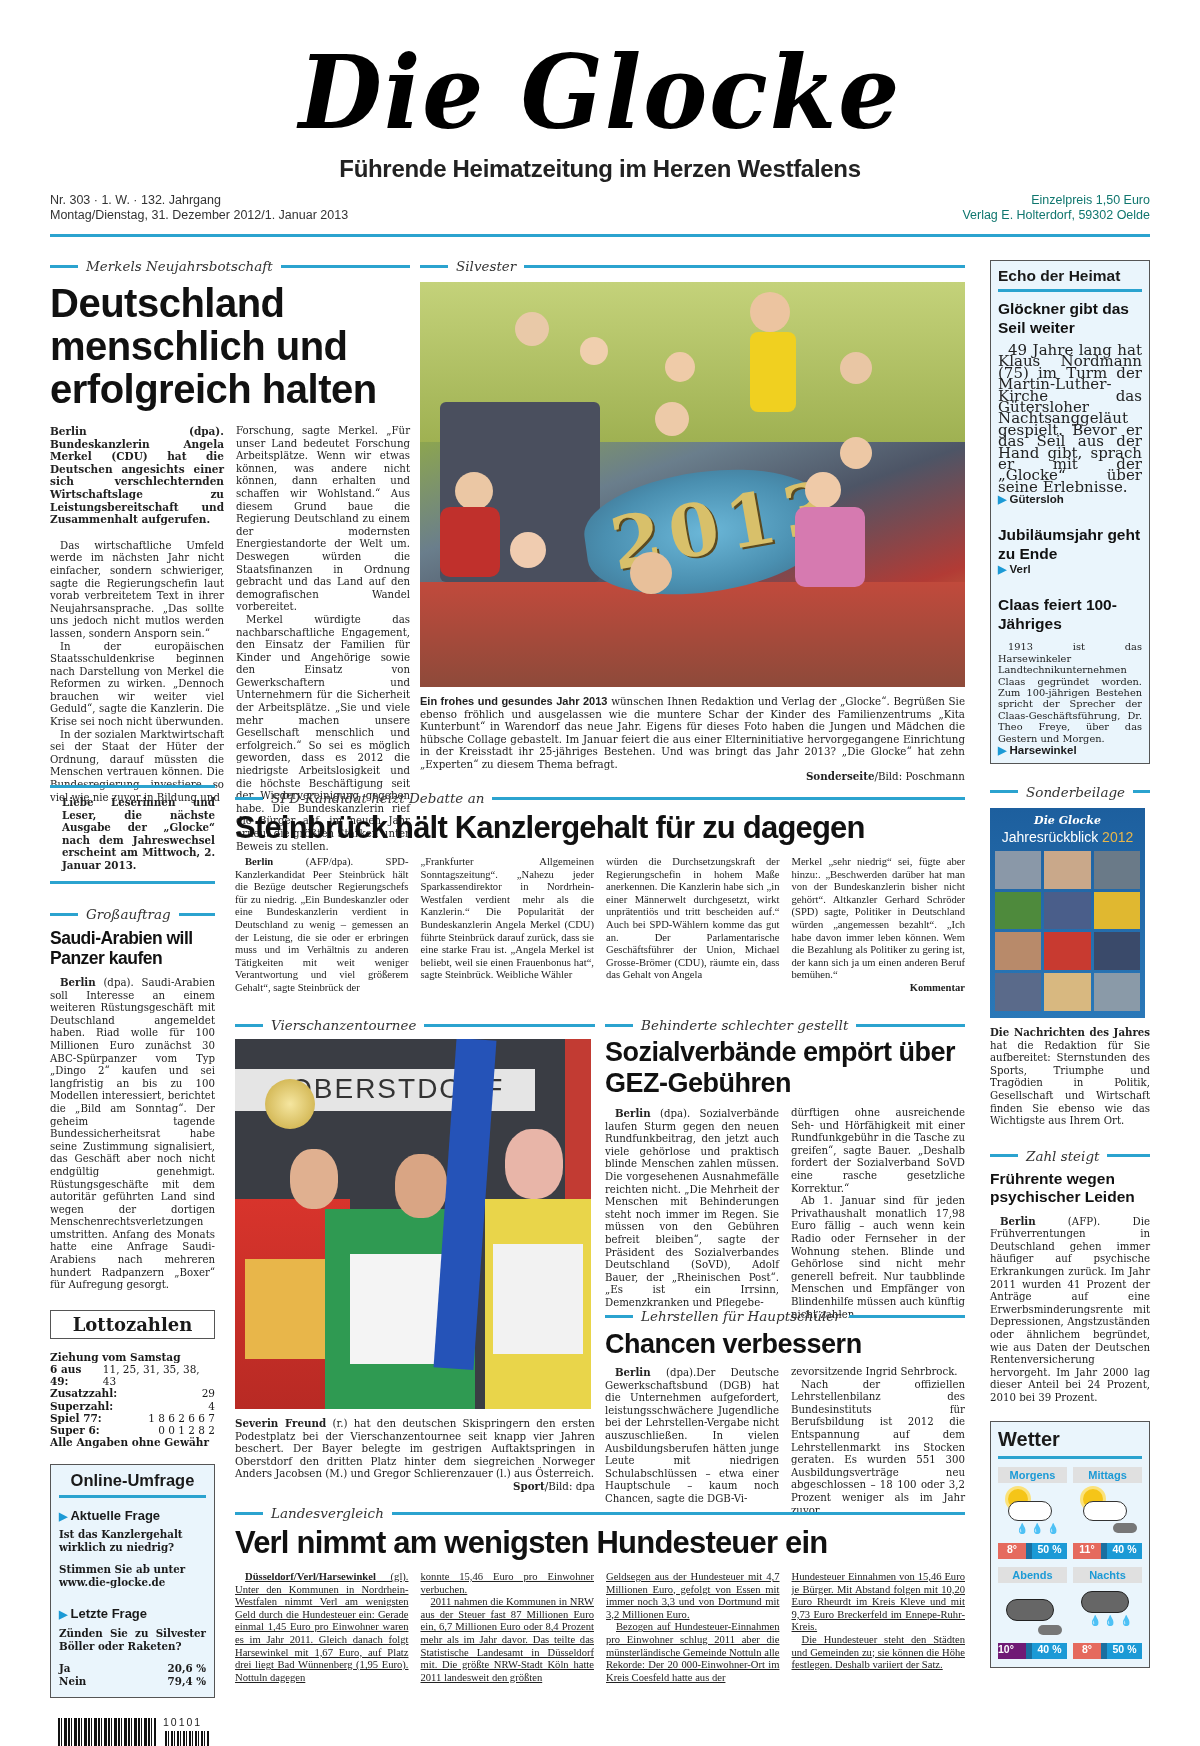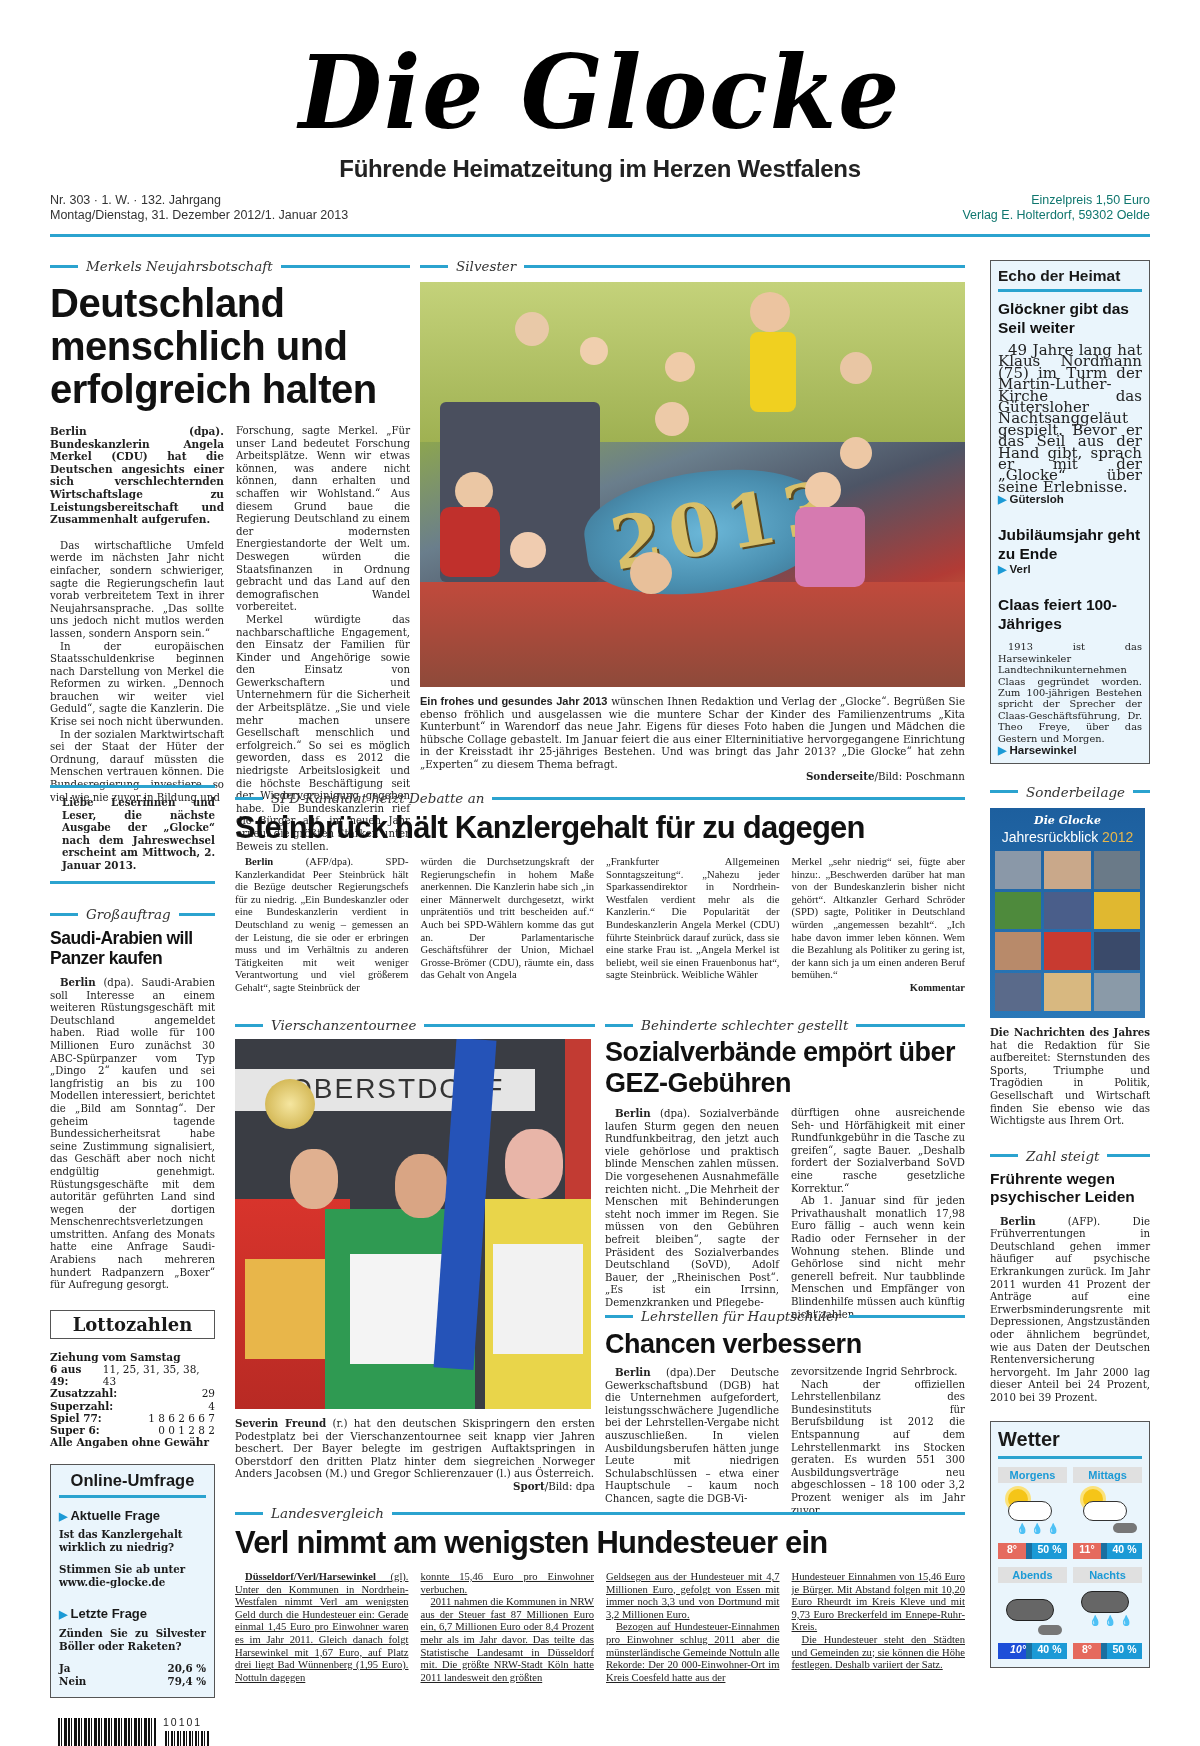--- a/index.html
+++ b/index.html
@@ -169,22 +169,22 @@
 
 <div class="abs" style="left:235px;top:790px;width:730px;">
   <div class="kicker">
     <span class="bar left"></span>
     <span>SPD-Kandidat heizt Debatte an</span>
     <span class="bar right"></span>
   </div>
   <h2 class="headline" style="font-size:31px;line-height:36px;margin-top:4px;letter-spacing:-0.8px;">Steinbrück hält Kanzlergehalt für zu dagegen</h2>
   <div class="cols body-text" style="grid-template-columns:repeat(4,1fr);margin-top:10px;font-family:'Liberation Serif',serif;font-size:10.6px;">
     <p><span class="bold">Berlin</span><span> (AFP/dpa). SPD-Kanzlerkandidat Peer Steinbrück hält die Bezüge deutscher Regierungschefs für zu niedrig. „Ein Bundeskanzler oder eine Bundeskanzlerin verdient in Deutschland zu wenig – gemessen an der Leistung, die sie oder er erbringen muss und im Verhältnis zu anderen Tätigkeiten mit weit weniger Verantwortung und viel größerem Gehalt“, sagte Steinbrück der</span></p>
+    <p class="noindent">„Frankfurter Allgemeinen Sonntagszeitung“. „Nahezu jeder Sparkassendirektor in Nordrhein-Westfalen verdient mehr als die Kanzlerin.“ Die Popularität der Bundeskanzlerin Angela Merkel (CDU) führte Steinbrück darauf zurück, dass sie eine starke Frau ist. „Angela Merkel ist beliebt, weil sie einen Frauenbonus hat“, sagte Steinbrück. Weibliche Wähler</p>
     <p class="noindent">würden die Durchsetzungskraft der Regierungschefin in hohem Maße anerkennen. Die Kanzlerin habe sich „in einer Männerwelt durchgesetzt, wirkt unprätentiös und tritt bescheiden auf.“ Auch bei SPD-Wählern komme das gut an. Der Parlamentarische Geschäftsführer der Union, Michael Grosse-Brömer (CDU), räumte ein, dass das Gehalt von Angela</p>
-    <p class="noindent">„Frankfurter Allgemeinen Sonntagszeitung“. „Nahezu jeder Sparkassendirektor in Nordrhein-Westfalen verdient mehr als die Kanzlerin.“ Die Popularität der Bundeskanzlerin Angela Merkel (CDU) führte Steinbrück darauf zurück, dass sie eine starke Frau ist. „Angela Merkel ist beliebt, weil sie einen Frauenbonus hat“, sagte Steinbrück. Weibliche Wähler</p>
     <div>
         <p class="noindent">Merkel „sehr niedrig“ sei, fügte aber hinzu:. „Beschwerden darüber hat man von der Bundeskanzlerin bisher nicht gehört“. Altkanzler Gerhard Schröder (SPD) sagte, Politiker in Deutschland würden „angemessen bezahlt“. „Ich habe davon immer leben können. Wem die Bezahlung als Politiker zu gering ist, der kann sich ja um einen anderen Beruf bemühen.“</p>
         <div class="bold" style="text-align:right;">Kommentar</div>
       </div>
   </div>
 </div>
 
 <div class="abs" style="left:235px;top:1017px;width:360px;">
   <div class="kicker">
     <span class="bar left"></span>
@@ -361,21 +361,21 @@
         </div>
       </div>
 
       <div>
         <div class="sans bold" style="background:#e0e0e0;text-align:center;color:#1c9ad6;font-size:11px;padding:2px 0;">Abends</div>
         <div style="position:relative;height:60px;">
           <span style="position:absolute;left:8px;top:16px;width:48px;height:22px;border-radius:11px;background:#666;border:1.5px solid #222;"></span>
           <span style="position:absolute;left:40px;top:42px;width:24px;height:10px;border-radius:5px;background:#777;"></span>
         </div>
         <div style="display:flex;height:16px;font-size:10.5px;" class="sans bold">
-          <span style="background:#1d4ed8;color:#fff;width:28px;text-align:right;font-style:italic;">10°</span>
+          <span style="background:#701a75;color:#fff;width:28px;text-align:left;">10°</span>
           <span style="width:6px;background:#1a6fa0;"></span>
           <span style="background:#1c9ad6;color:#fff;flex:1;text-align:center;">40 %</span>
         </div>
       </div>
 
       <div>
         <div class="sans bold" style="background:#e0e0e0;text-align:center;color:#1c9ad6;font-size:11px;padding:2px 0;">Nachts</div>
         <div style="position:relative;height:60px;">
           <span style="position:absolute;left:8px;top:8px;width:48px;height:22px;border-radius:11px;background:#666;border:1.5px solid #222;"></span>
           <span style="position:absolute;left:16px;top:32px;color:#1c9ad6;font-size:10px;">💧 💧 💧</span>

